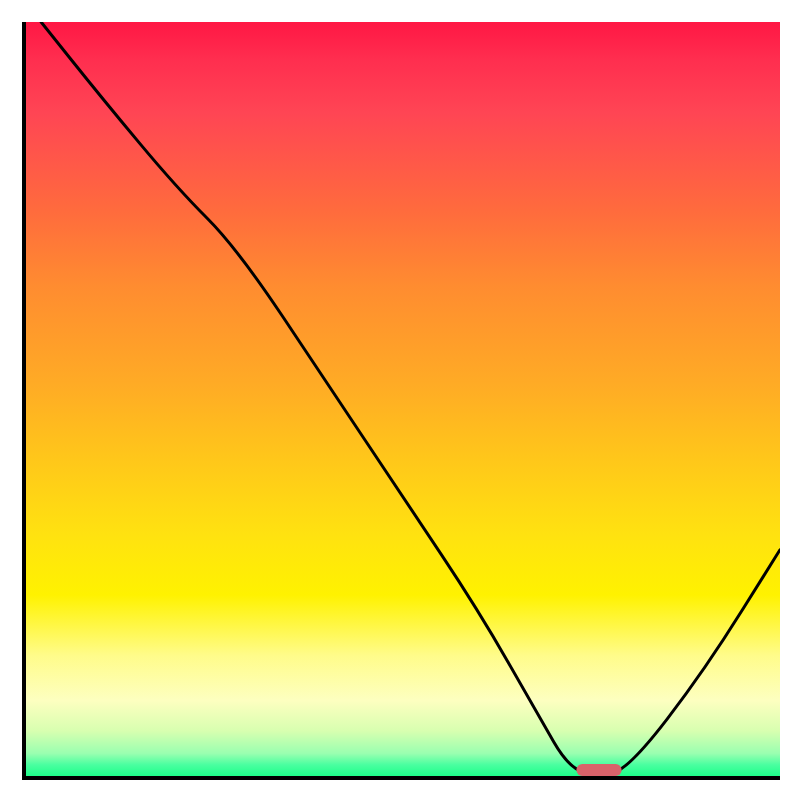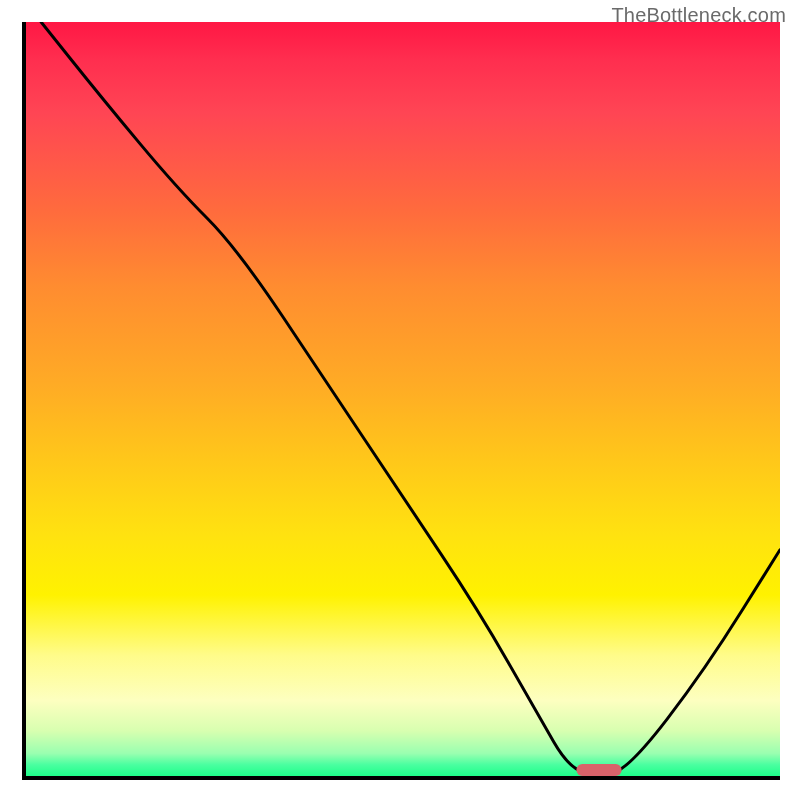--- a/index.html
+++ b/index.html
@@ -56,21 +56,20 @@
     font-family: Arial, Helvetica, sans-serif;
     font-size: 20px;
     color: #6a6a6a;
     letter-spacing: 0.2px;
   }
 </style>
 </head>
 <body>
 
 <div class="chart-container">
-  <div class="watermark">TheBottleneck.com</div>
   <div class="plot-area">
     <div class="gradient-bg"></div>
     <svg class="curve-svg" viewBox="0 0 758 758" preserveAspectRatio="none">
       <path d="M 15.2 0.0 Q 15.2 0.0 45.5 37.9 Q 75.8 75.8 113.7 121.3 Q 151.6 166.8 181.9 197.1 Q 212.2 227.4 257.7 295.6 Q 303.2 363.8 341.1 420.7 Q 379.0 477.5 416.9 534.4 Q 454.8 591.2 485.1 644.3 Q 515.4 697.4 530.6 723.9 Q 545.8 750.4 560.9 754.2 Q 576.1 758.0 591.2 754.2 Q 606.4 750.4 644.3 701.1 Q 682.2 651.9 720.1 591.2 T 758.0 530.6" id="curve-path" fill="none" stroke="#000" stroke-width="3" stroke-linejoin="round" stroke-linecap="round"></path>
       <rect id="marker-rect" rx="6" ry="6" fill="#d9636a" x="553.3" y="745.9" width="45.5" height="12.1"></rect>
     </svg>
   </div>
 </div>
 
 </body></html>

